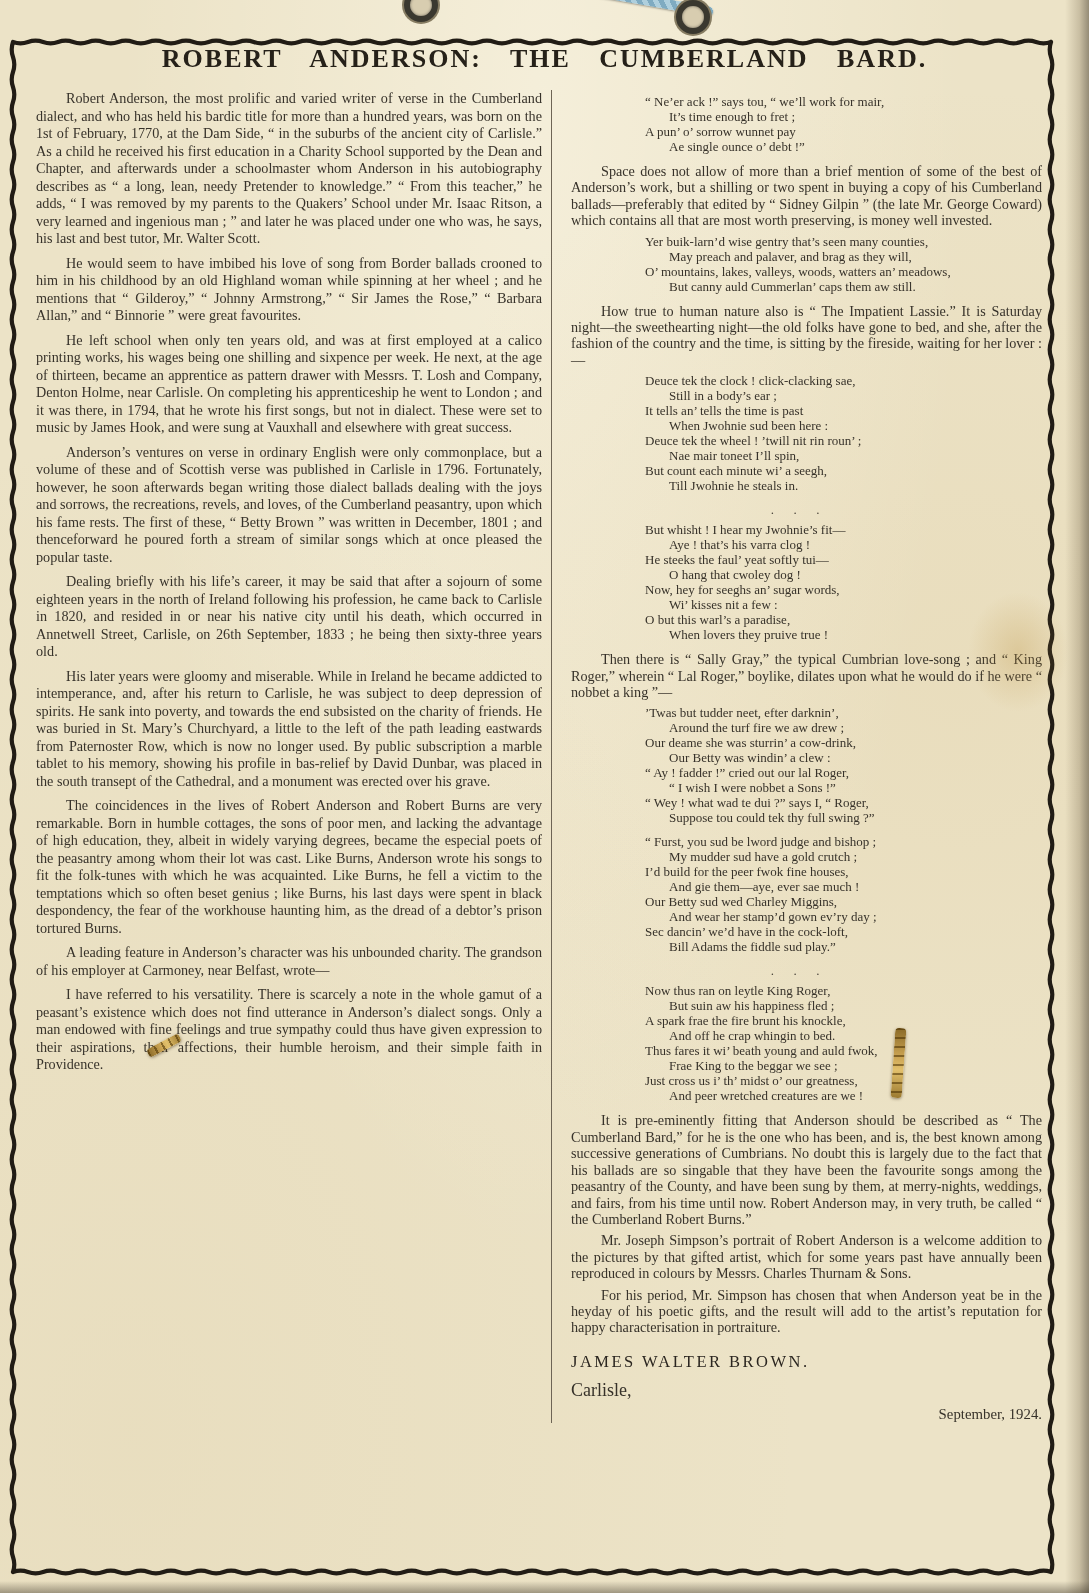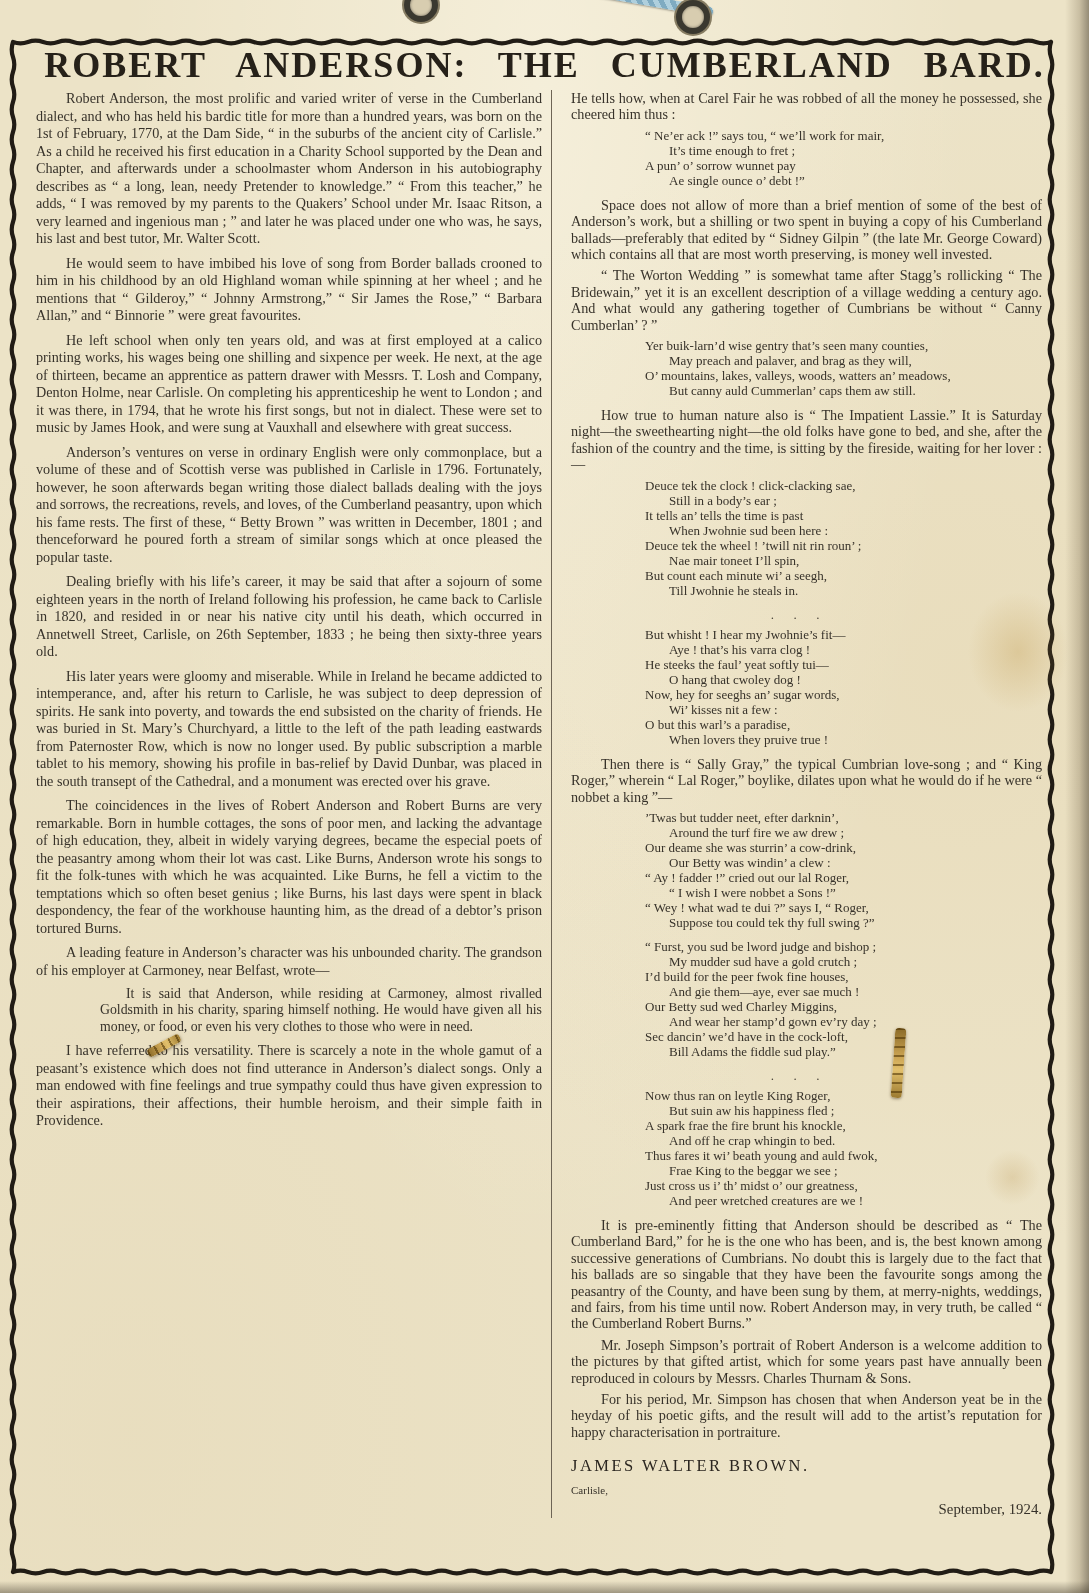--- a/index.html
+++ b/index.html
@@ -9,37 +9,37 @@
     background-image:
       radial-gradient(ellipse at 88% 42%, rgba(205,170,100,.10), transparent 45%),
       radial-gradient(ellipse at 12% 90%, rgba(190,160,95,.08), transparent 50%),
       radial-gradient(ellipse at 50% 6%, rgba(255,252,240,.45), transparent 55%);
     color:#37322a;
     font-family:"Liberation Serif","DejaVu Serif",serif;
   }
   .border-svg{position:absolute;left:0;top:0;pointer-events:none;}
   .page-title{
     position:absolute;top:44px;left:0;width:100%;margin:0;text-align:center;
-    font-size:36px;font-weight:bold;letter-spacing:2px;word-spacing:20px;color:#262119;
+    font-size:26px;font-weight:bold;letter-spacing:2px;word-spacing:20px;color:#262119;
   }
   .columns{position:absolute;top:90px;left:28px;width:1014px;display:flex;}
   .col{min-width:0;margin-left:8px;}
   #col-left{width:506px;padding-right:9px;}
   .col-divider{width:1px;background:#6d6455;}
   #col-right{flex:1;padding-left:11px;}
 
   .para{margin:0 0 5px;text-indent:30px;text-align:justify;font-size:14.2px;line-height:16.4px;}
   #col-left .para{line-height:17.5px;margin-bottom:7px;}
   .para.flush{text-indent:0;}
   .quote{margin:5px 0 7px 64px;text-indent:26px;text-align:justify;font-size:13.8px;line-height:16.4px;}
   .verse{margin:4px 0 9px 74px;font-size:13px;line-height:15px;}
   .verse-line:nth-child(even){margin-left:24px;}
   .dots{margin:1px 0 1px 74px;width:300px;text-align:center;font-size:13px;white-space:pre;color:#4a443a;}
   .signature{text-align:left;font-size:16.5px;letter-spacing:2.5px;margin:16px 4px 4px 0;color:#2b2620;}
-  .place{font-size:11px;margin:8px 0 0;}
+  .place{font-size:18px;margin:8px 0 0;}
   .date{font-size:14.8px;margin:5px 0 0 36px;text-align:right;}
 
   .eyelet{position:absolute;width:22px;height:22px;border-radius:50%;
     border:6px solid #3a382f;background:#d8cdb0;box-shadow:0 0 0 2px #867c62, inset 0 0 3px rgba(0,0,0,.5);}
   .eyelet-left{left:404px;top:-12px;}
   .eyelet-right{left:676px;top:0px;}
   .cord{position:absolute;height:10px;border-radius:5px;
     background:repeating-linear-gradient(55deg,#aecfdd 0 5px,#7fabc1 5px 10px);
     box-shadow:0 1px 2px rgba(0,0,0,.35);}
   .cord-right{left:596px;top:-3px;width:118px;transform:rotate(10deg);}
@@ -82,34 +82,31 @@
   <div class="columns">
     <div class="col" id="col-left">
         <p class="para">Robert Anderson, the most prolific and varied writer of verse in the Cumberland dialect, and who has held his bardic title for more than a hundred years, was born on the 1st of February, 1770, at the Dam Side, “ in the suburbs of the ancient city of Carlisle.” As a child he received his first education in a Charity School supported by the Dean and Chapter, and afterwards under a schoolmaster whom Anderson in his autobiography describes as “ a long, lean, needy Pretender to knowledge.”  “ From this teacher,” he adds, “ I was removed by my parents to the Quakers’ School under Mr. Isaac Ritson, a very learned and ingenious man ; ” and later he was placed under one who was, he says, his last and best tutor, Mr. Walter Scott.</p>
         <p class="para">He would seem to have imbibed his love of song from Border ballads crooned to him in his childhood by an old Highland woman while spinning at her wheel ; and he mentions that “ Gilderoy,” “ Johnny Armstrong,” “ Sir James the Rose,” “ Barbara Allan,” and “ Binnorie ” were great favourites.</p>
         <p class="para">He left school when only ten years old, and was at first employed at a calico printing works, his wages being one shilling and sixpence per week.  He next, at the age of thirteen, became an apprentice as pattern drawer with Messrs. T. Losh and Company, Denton Holme, near Carlisle.  On completing his apprenticeship he went to London ; and it was there, in 1794, that he wrote his first songs, but not in dialect.  These were set to music by James Hook, and were sung at Vauxhall and elsewhere with great success.</p>
         <p class="para">Anderson’s ventures on verse in ordinary English were only commonplace, but a volume of these and of Scottish verse was published in Carlisle in 1796.  Fortunately, however, he soon afterwards began writing those dialect ballads dealing with the joys and sorrows, the recreations, revels, and loves, of the Cumberland peasantry, upon which his fame rests.  The first of these, “ Betty Brown ” was written in December, 1801 ; and thenceforward he poured forth a stream of similar songs which at once pleased the popular taste.</p>
         <p class="para">Dealing briefly with his life’s career, it may be said that after a sojourn of some eighteen years in the north of Ireland following his profession, he came back to Carlisle in 1820, and resided in or near his native city until his death, which occurred in Annetwell Street, Carlisle, on 26th September, 1833 ; he being then sixty-three years old.</p>
         <p class="para">His later years were gloomy and miserable.  While in Ireland he became addicted to intemperance, and, after his return to Carlisle, he was subject to deep depression of spirits.  He sank into poverty, and towards the end subsisted on the charity of friends.  He was buried in St. Mary’s Churchyard, a little to the left of the path leading eastwards from Paternoster Row, which is now no longer used.  By public subscription a marble tablet to his memory, showing his profile in bas-relief by David Dunbar, was placed in the south transept of the Cathedral, and a monument was erected over his grave.</p>
         <p class="para">The coincidences in the lives of Robert Anderson and Robert Burns are very remarkable.  Born in humble cottages, the sons of poor men, and lacking the advantage of high education, they, albeit in widely varying degrees, became the especial poets of the peasantry among whom their lot was cast.  Like Burns, Anderson wrote his songs to fit the folk-tunes with which he was acquainted.  Like Burns, he fell a victim to the temptations which so often beset genius ; like Burns, his last days were spent in black despondency, the fear of the workhouse haunting him, as the dread of a debtor’s prison tortured Burns.</p>
         <p class="para">A leading feature in Anderson’s character was his unbounded charity.  The grandson of his employer at Carmoney, near Belfast, wrote—</p>
-        <p class="quote">It is said that Anderson, while residing at Carmoney, almost rivalled Goldsmith in his charity, sparing himself nothing.  He would have given all his money, or food, or even his very clothes to those who were in need.</p>
         <p class="para">I have referred to his versatility.  There is scarcely a note in the whole gamut of a peasant’s existence which does not find utterance in Anderson’s dialect songs.  Only a man endowed with fine feelings and true sympathy could thus have given expression to their aspirations, their affections, their humble heroism, and their simple faith in Providence.</p>
       </div>
     <div class="col-divider"></div>
     <div class="col" id="col-right">
-        <p class="para flush">He tells how, when at Carel Fair he was robbed of all the money he possessed, she cheered him thus :</p>
         <div class="verse">
           <div class="verse-line">“ Ne’er ack !” says tou, “ we’ll work for mair,</div>
           <div class="verse-line">It’s time enough to fret ;</div>
           <div class="verse-line">A pun’ o’ sorrow wunnet pay</div>
           <div class="verse-line">Ae single ounce o’ debt !”</div>
         </div>
         <p class="para">Space does not allow of more than a brief mention of some of the best of Anderson’s work, but a shilling or two spent in buying a copy of his Cumberland ballads—preferably that edited by “ Sidney Gilpin ” (the late Mr. George Coward) which contains all that are most worth preserving, is money well invested.</p>
-        <p class="para">“ The Worton Wedding ” is somewhat tame after Stagg’s rollicking “ The Bridewain,” yet it is an excellent description of a village wedding a century ago.  And what would any gathering together of Cumbrians be without “ Canny Cumberlan’ ? ”</p>
         <div class="verse">
           <div class="verse-line">Yer buik-larn’d wise gentry that’s seen many counties,</div>
           <div class="verse-line">May preach and palaver, and brag as they will,</div>
           <div class="verse-line">O’ mountains, lakes, valleys, woods, watters an’ meadows,</div>
           <div class="verse-line">But canny auld Cummerlan’ caps them aw still.</div>
         </div>
         <p class="para">How true to human nature also is “ The Impatient Lassie.” It is Saturday night—the sweethearting night—the old folks have gone to bed, and she, after the fashion of the country and the time, is sitting by the fireside, waiting for her lover : —</p>
         <div class="verse">
           <div class="verse-line">Deuce tek the clock ! click-clacking sae,</div>
           <div class="verse-line">Still in a body’s ear ;</div>

